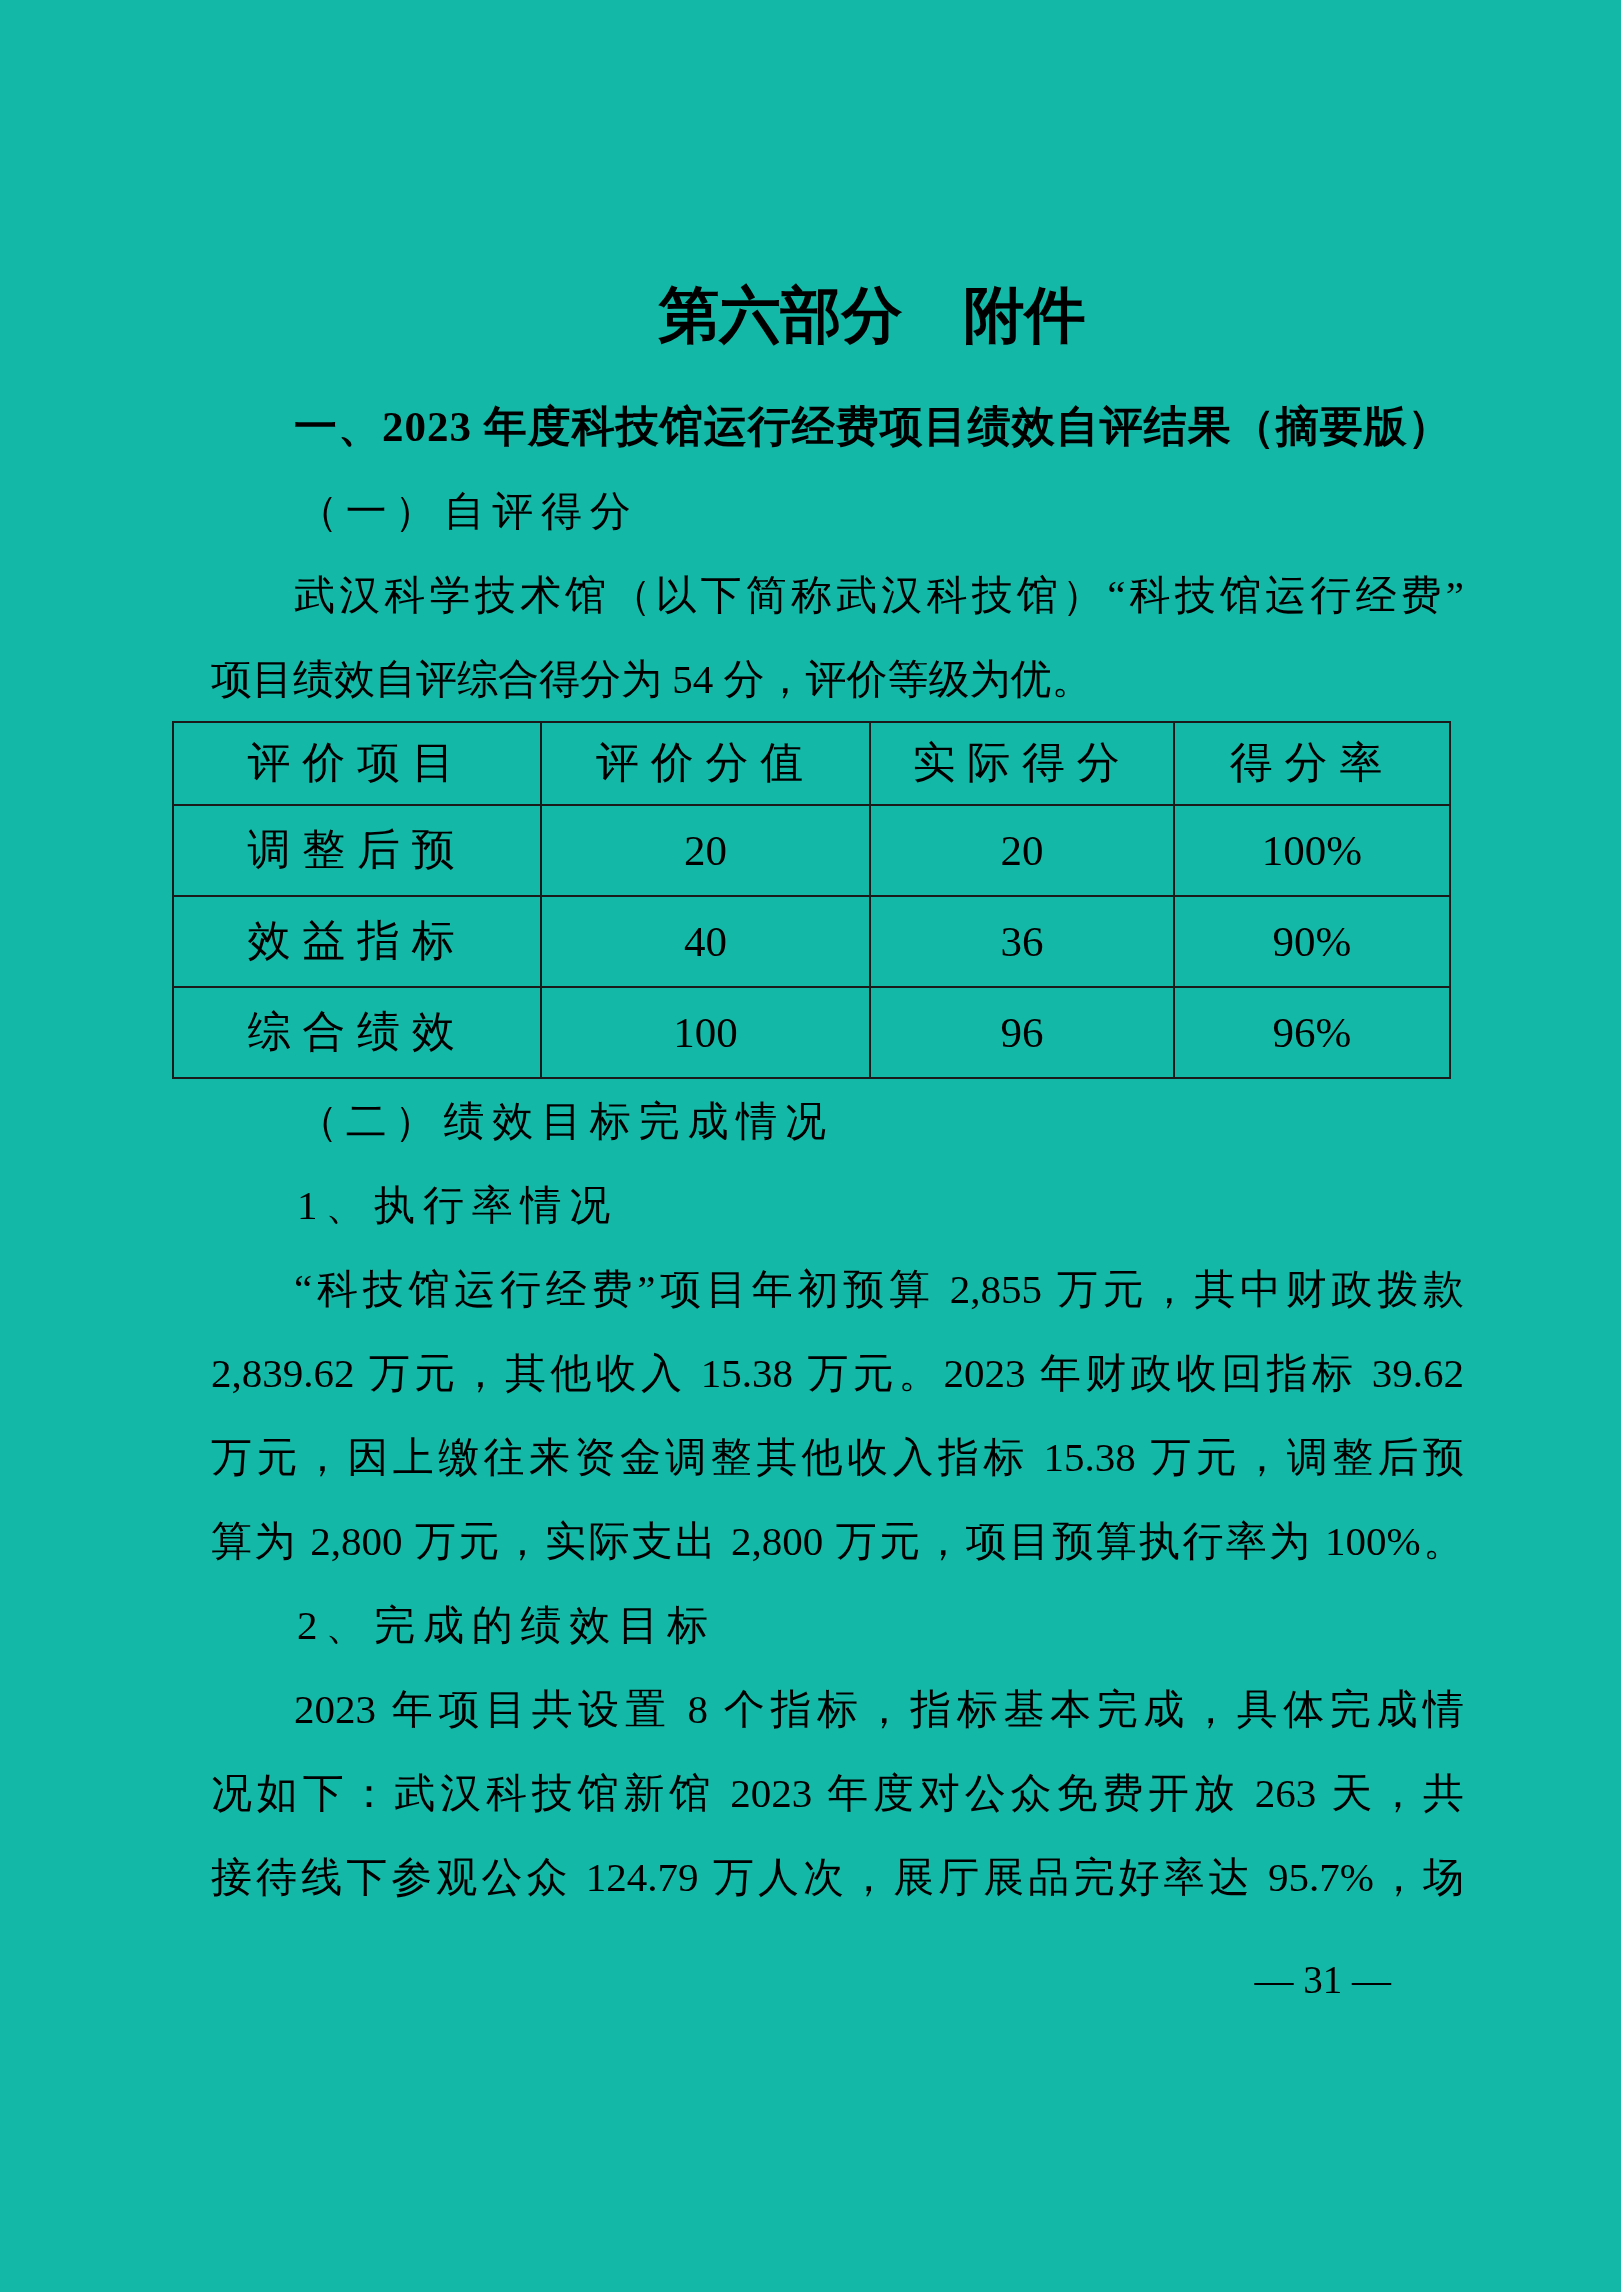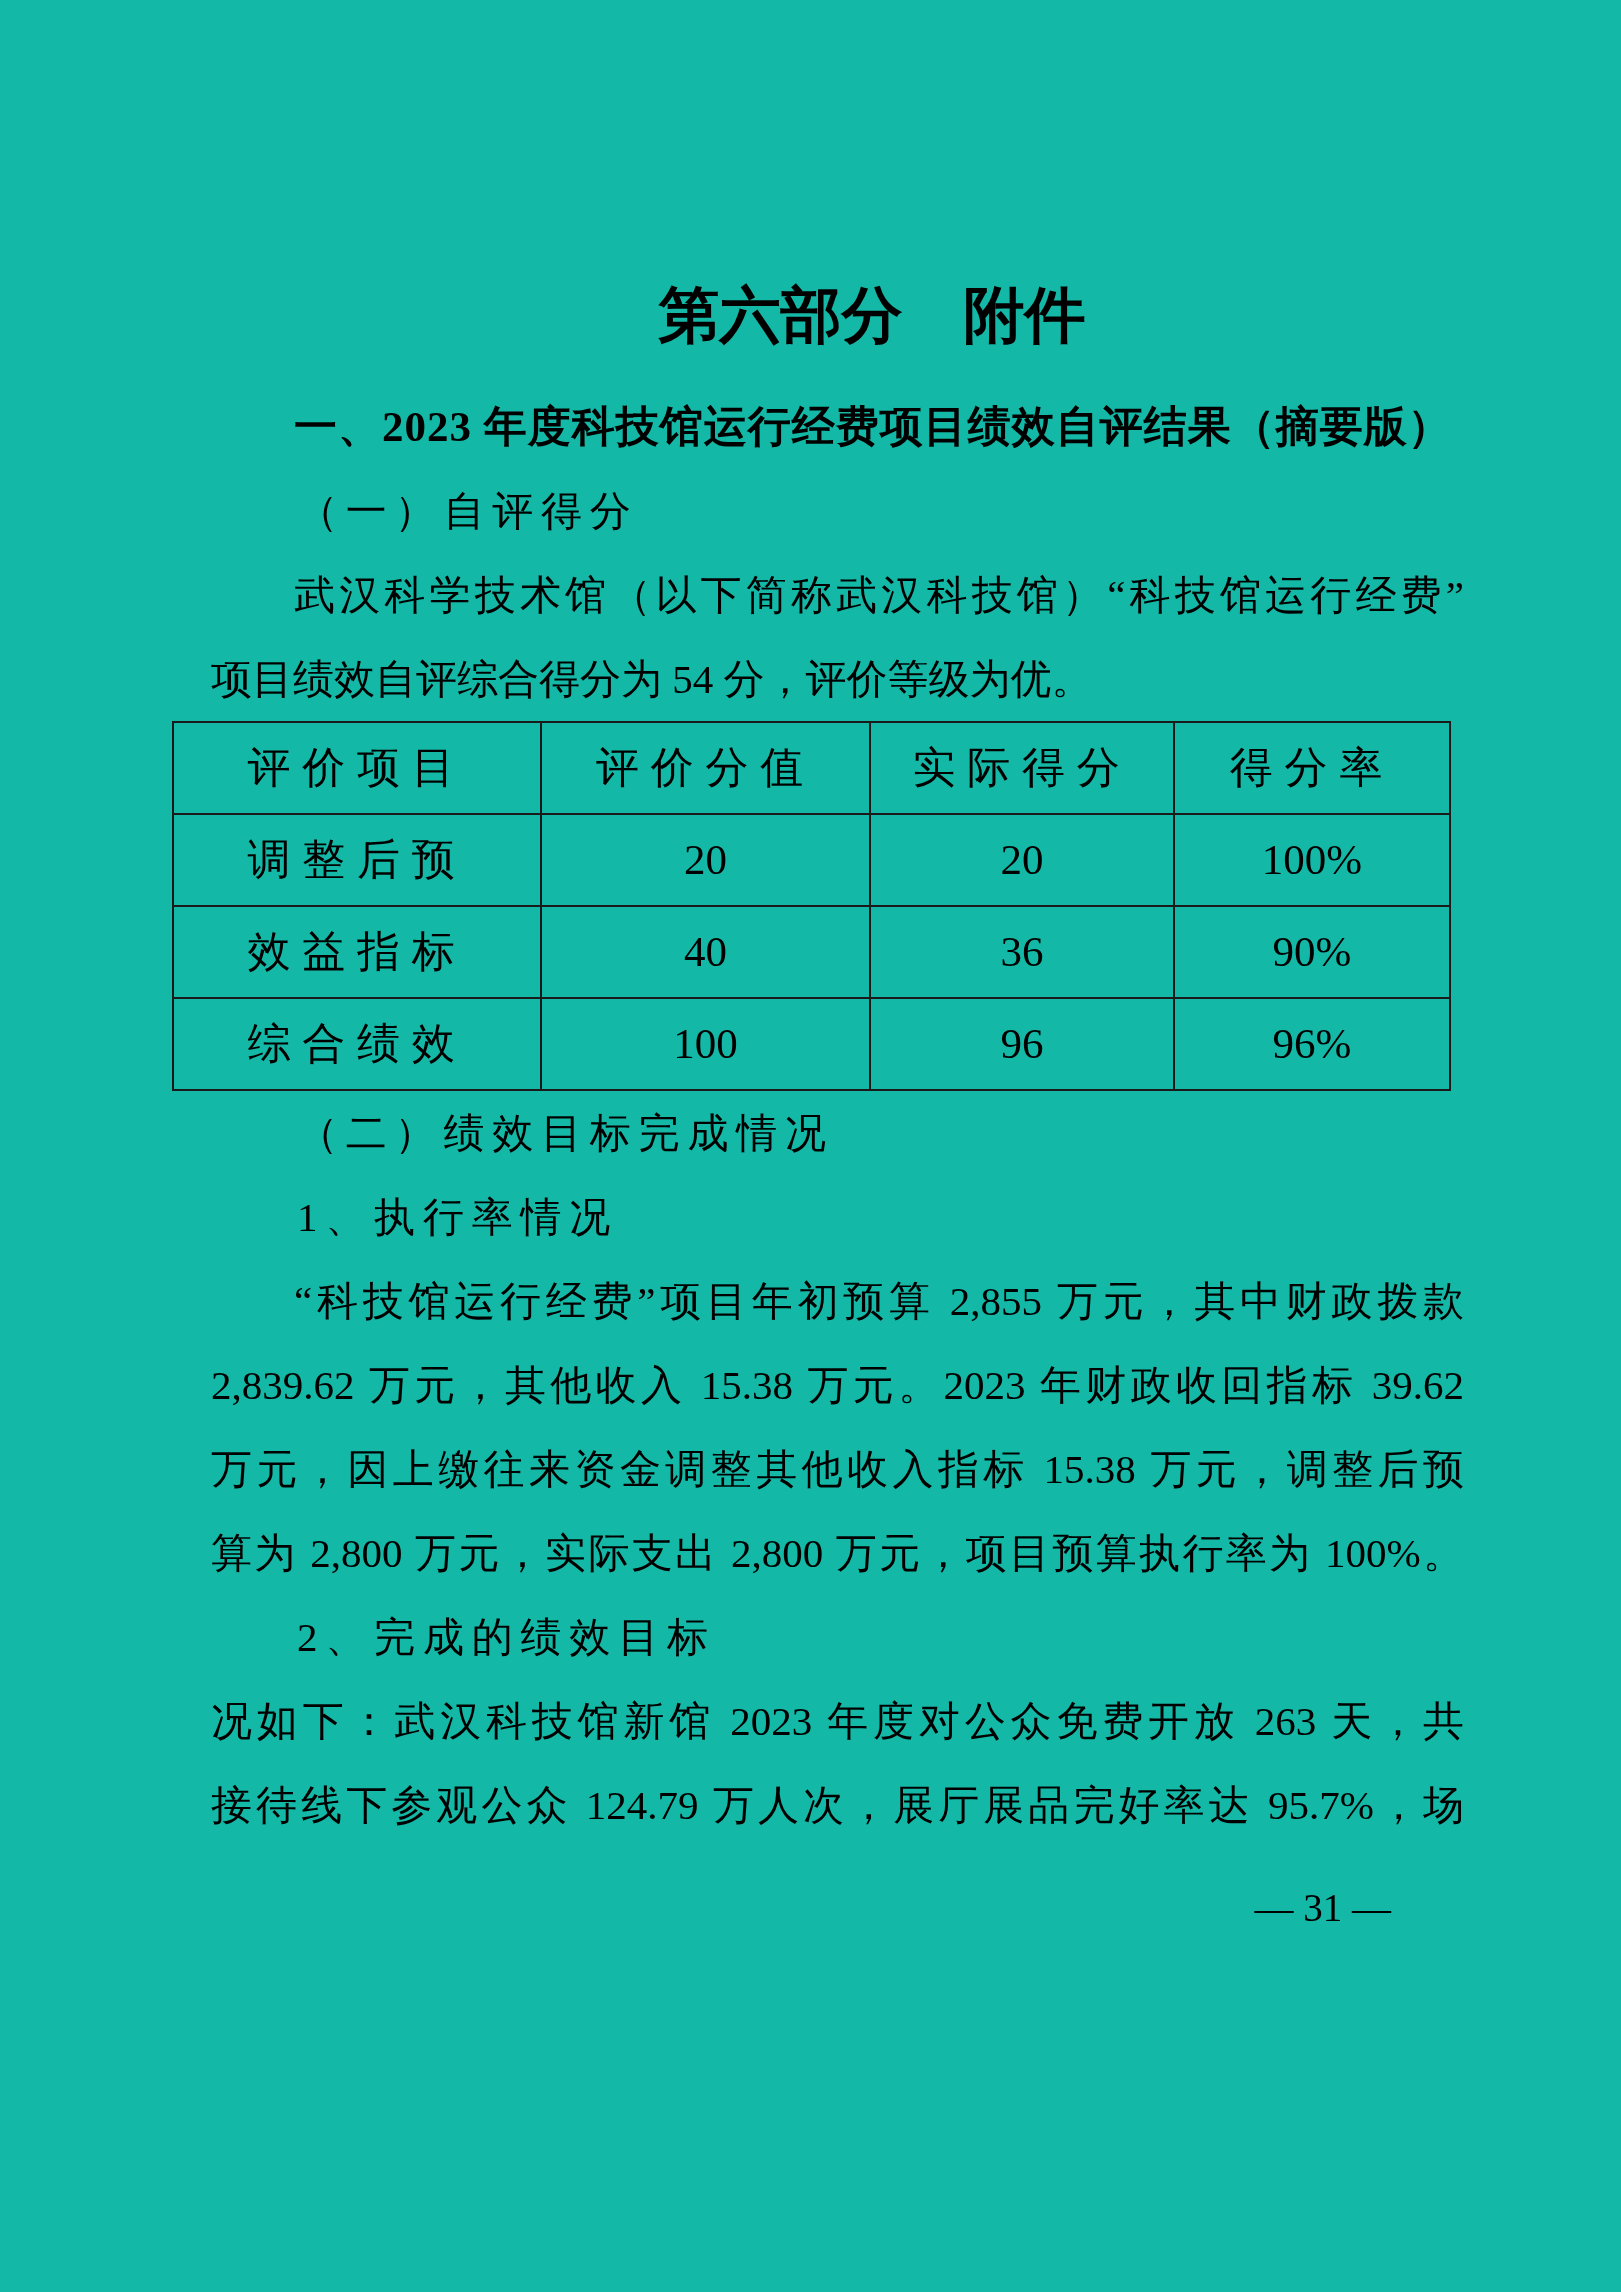--- a/index.html
+++ b/index.html
@@ -57,21 +57,21 @@
   }
   table.score col.c1 { width:368px; }
   table.score col.c2 { width:329px; }
   table.score col.c3 { width:304px; }
   table.score col.c4 { width:276px; }
   table.score td {
     border:2px solid #1a1a1a;
     text-align:center;
     vertical-align:middle;
     font-size:43px;
-    padding:16px;
+    padding:4px;
   }
   table.score tr.hdr { height:83px; }
   table.score tr.row { height:91px; }
   .cjk-spaced {
     letter-spacing:11.8px;
     padding-left:11.8px;
   }
   .pagenum {
     font-size:39px;
     line-height:59px;
@@ -135,20 +135,21 @@
 
     <div class="line kai">1、执行率情况</div>
 
     <div class="line just indent">“科技馆运行经费”项目年初预算 2,855 万元，其中财政拨款</div>
     <div class="line just">2,839.62 万元，其他收入 15.38 万元。2023 年财政收回指标 39.62</div>
     <div class="line just">万元，因上缴往来资金调整其他收入指标 15.38 万元，调整后预</div>
     <div class="line just">算为 2,800 万元，实际支出 2,800 万元，项目预算执行率为 100%。</div>
 
     <div class="line kai">2、完成的绩效目标</div>
 
+    <div class="line just indent">2023 年项目共设置 8 个指标，指标基本完成，具体完成情</div>
     <div class="line just">况如下：武汉科技馆新馆 2023 年度对公众免费开放 263 天，共</div>
     <div class="line just">接待线下参观公众 124.79 万人次，展厅展品完好率达 95.7%，场</div>
 
     <div class="pagenum">— 31 —</div>
 
   </div>
 </div>
 
 
 </body></html>

